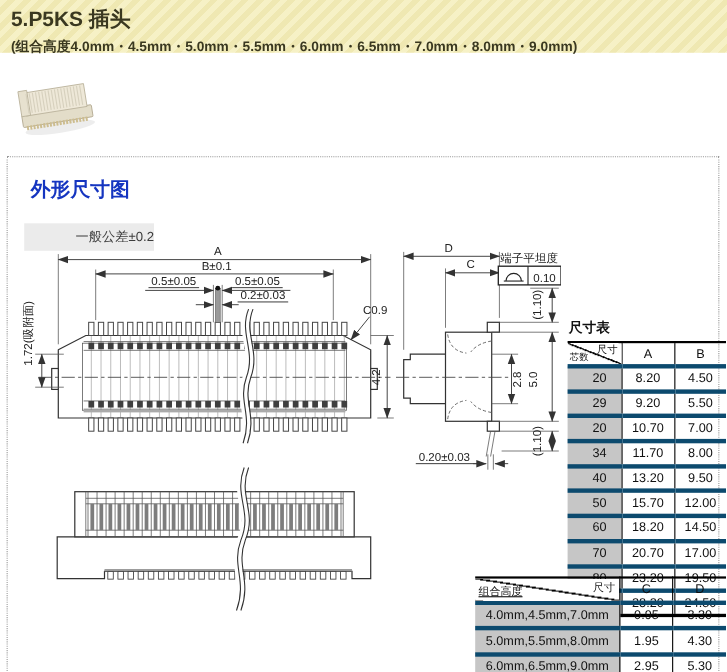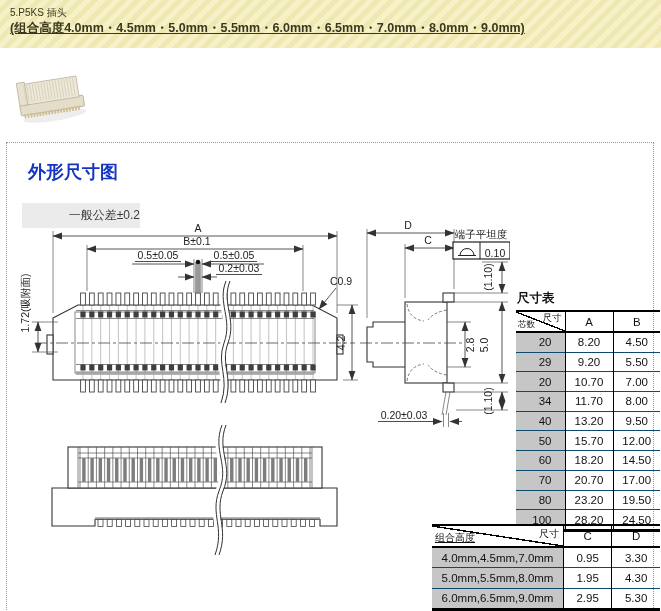--- a/index.html
+++ b/index.html
@@ -6,22 +6,22 @@
   body{
     width:661px;height:611px;overflow:hidden;position:relative;
     background:#ffffff;font-family:"Liberation Sans","DejaVu Sans",sans-serif;
   }
   
   .header{
     position:absolute;left:0;top:0;width:661px;height:48px;box-sizing:border-box;
     background:repeating-linear-gradient(135deg,#f6f1c6 0 5px,#efe8b2 5px 10px);
     padding:5px 0 0 10px;
   }
-  .header-title{font-size:10px;font-weight:normal;color:#3a3820;line-height:1.5;}
-  .header-subtitle{font-size:12.5px;font-weight:bold;color:#3a3820;line-height:1.4;text-decoration:underline;}
+  .header-title{font-size:19px;font-weight:bold;color:#3a3820;line-height:1.5;}
+  .header-subtitle{font-size:12.5px;font-weight:bold;color:#3a3820;line-height:1.4;}
   
   .photo{position:absolute;left:10px;top:66px;width:84px;height:64px;}
   
   .frame{
     position:absolute;left:6px;top:142px;width:648px;height:478px;box-sizing:border-box;
     border:1px dotted #9a9a9a;background:#fff;
   }
   .section-title{position:absolute;left:28px;top:160px;font-size:18px;font-weight:bold;color:#1535c0;}
   .tolerance{
     position:absolute;left:22px;top:185px;width:118px;height:25px;background:#ebebeb;
@@ -40,21 +40,21 @@
   .dash{fill:none;stroke:#555;stroke-width:0.8;stroke-dasharray:3 2;}
   .under{stroke:#222;stroke-width:0.8;}
   .wavycase{fill:none;stroke:#fff;stroke-width:7;}
   .wavy{fill:none;stroke:#333;stroke-width:1;}
   
   .tbl-wrap{position:absolute;}
   .tbl-title{font-size:12.5px;font-weight:bold;color:#111;margin:0 0 3px 1px;}
   table.spec{border-collapse:collapse;table-layout:fixed;}
   table.spec{border-top:2px solid #000;border-bottom:3px solid #000;}
   table.spec thead tr{border-bottom:2px solid #000;}
-  table.spec td{border-top:1px solid #0c4a6e;font-size:11.5px;text-align:center;vertical-align:middle;padding:0;color:#111;}
+  table.spec td{border-top:4px solid #0c4a6e;font-size:11.5px;text-align:center;vertical-align:middle;padding:0;color:#111;}
   table.spec thead td{border-top:none;font-size:11.5px;}
   table.spec td + td{border-left:1px solid #000;}
   table.spec td.lbl{background:#c6c6c6;}
   #size-table td{height:18.7px;}
   #size-table thead td{height:19px;}
   #size-table td.lbl{text-align:right;padding-right:13px;}
   #height-table td{height:19.3px;}
   #height-table thead td{height:20px;}
   .diag{
     position:relative;background-color:#fff;

